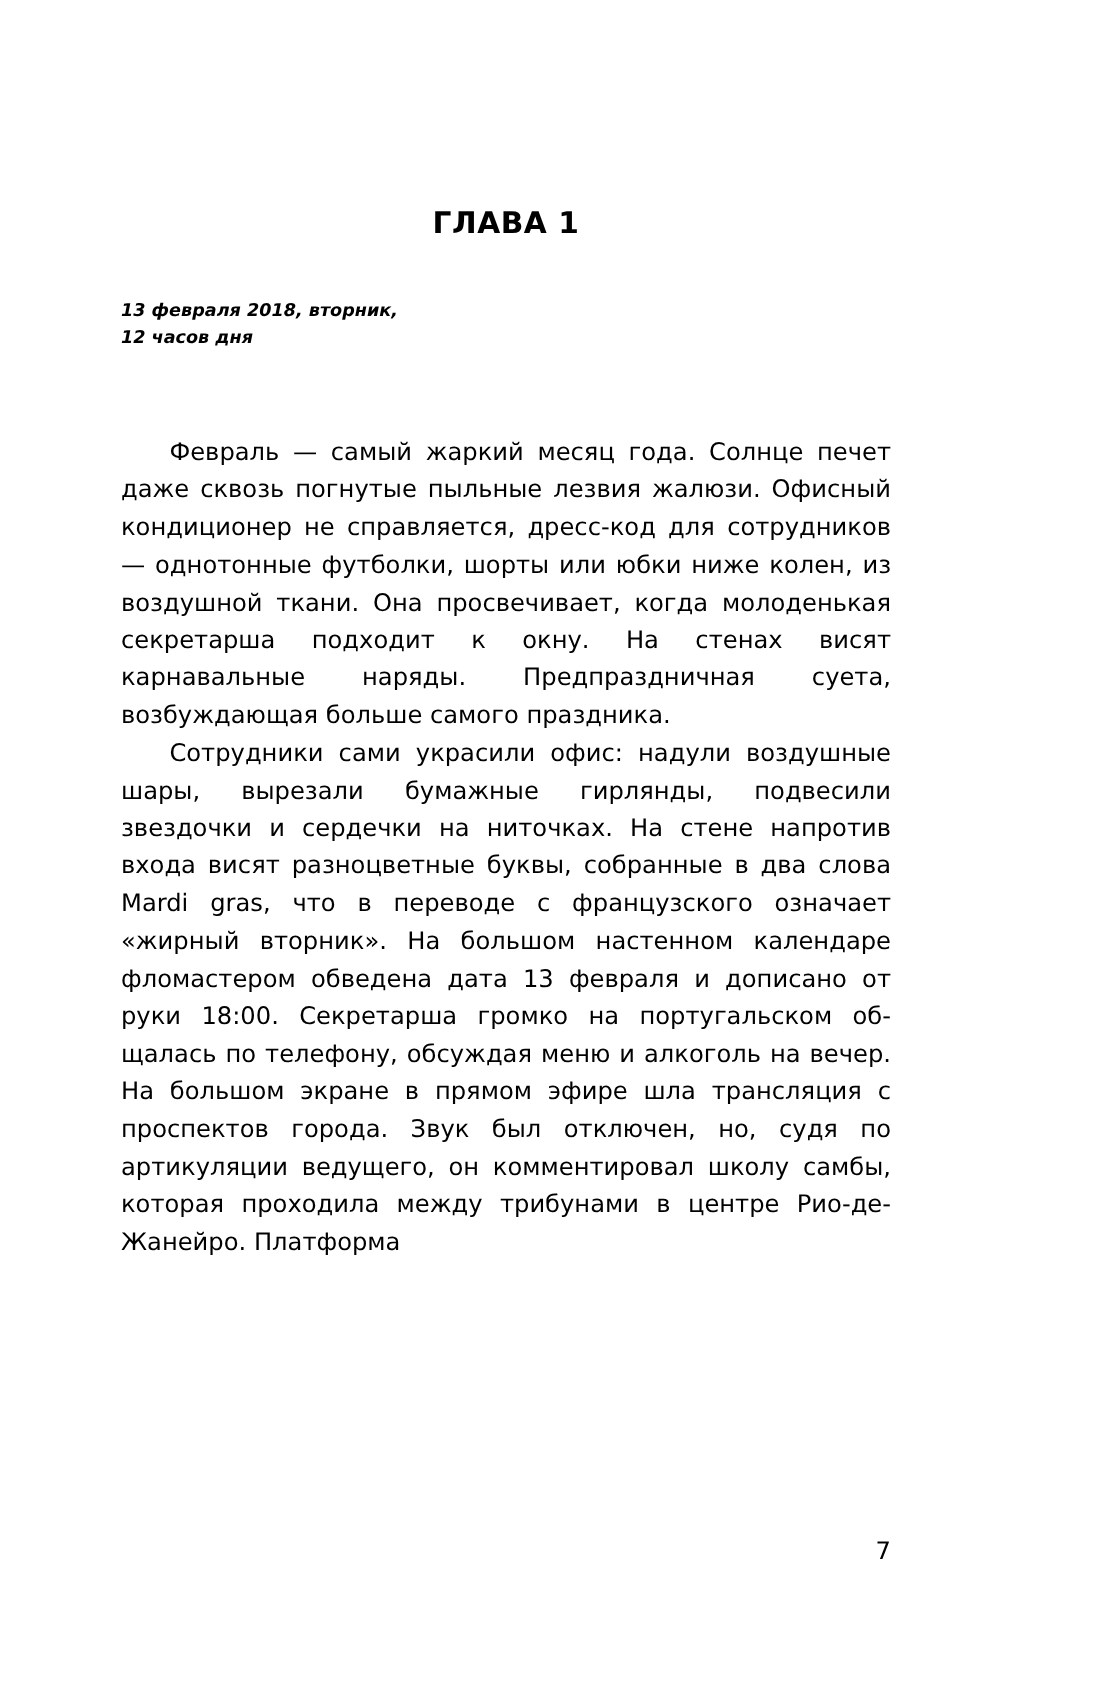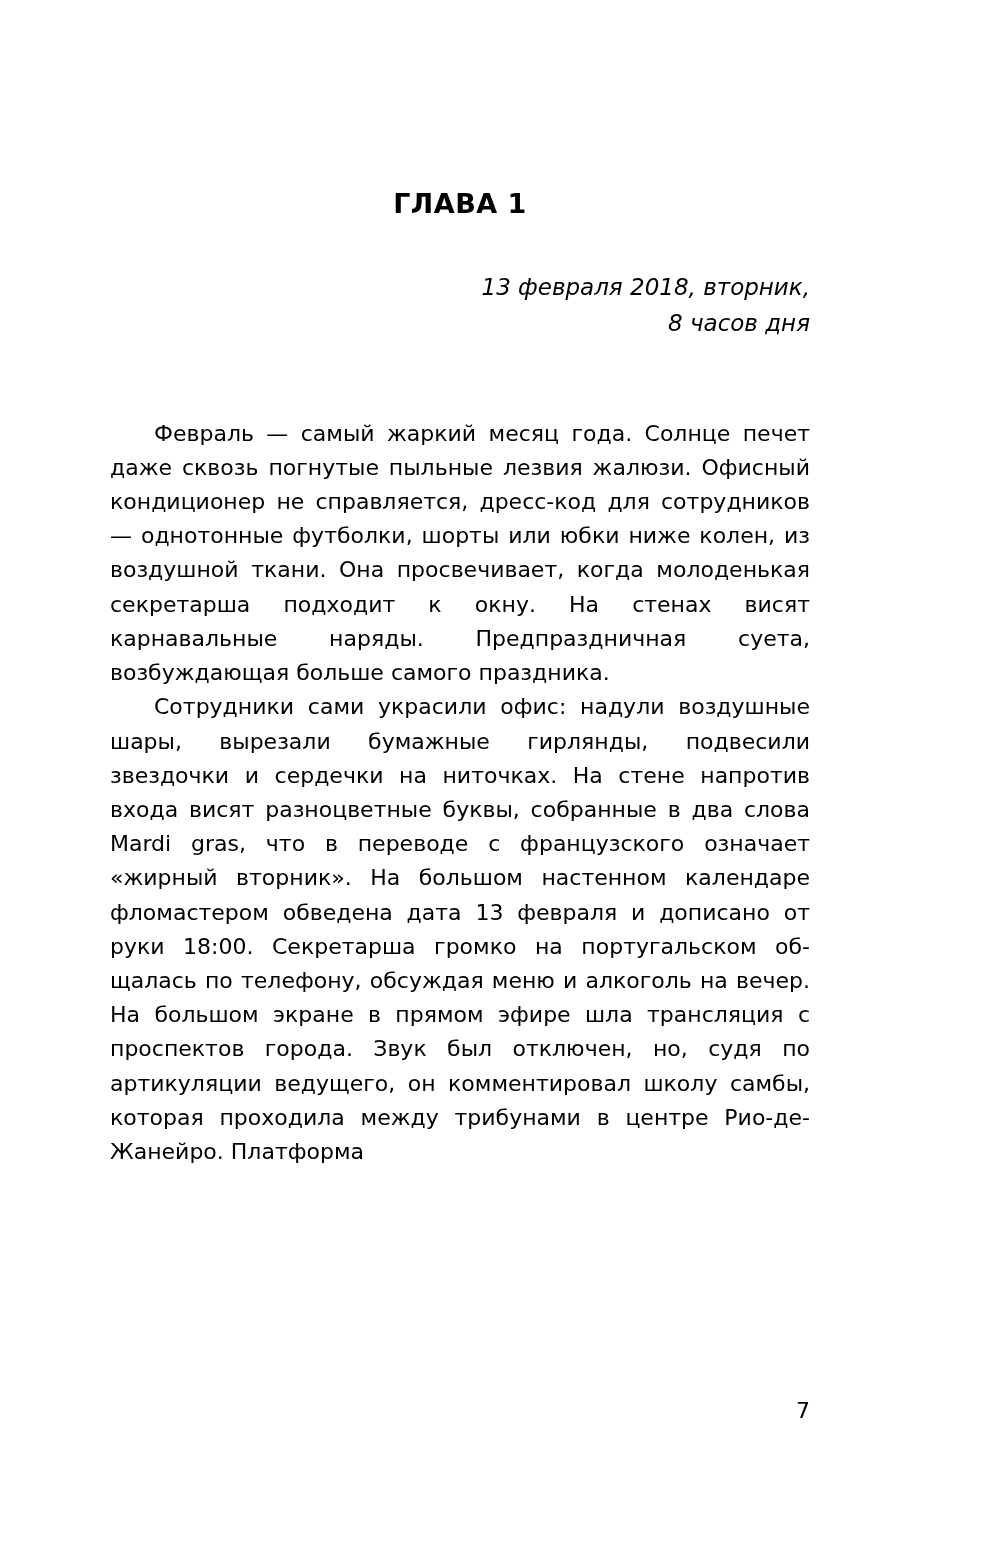--- a/index.html
+++ b/index.html
@@ -30,25 +30,26 @@
   }
   .chapter-title {
     text-align: center;
     font-weight: bold;
     font-size: 27px;
     letter-spacing: 0.5px;
     margin-top: 188px;
     line-height: 1.2;
   }
   .dateline {
-    text-align: right;
+    text-align: left;
     font-style: italic;
-    font-size: 23px;
+    font-size: 16px;
     line-height: 1.55;
     margin-top: 50px;
+    font-weight: bold;
   }
   .dateline .line2 {
     display: block;
   }
   .body-text {
     margin-top: 75px;
     font-size: 22px;
     line-height: 1.555;
     text-align: justify;
     text-justify: inter-word;
@@ -69,21 +70,21 @@
 </head>
 <body>
 
 <div class="page">
   <div class="content">
 
     <div class="chapter-title">ГЛАВА 1</div>
 
     <div class="dateline">
       <span class="line1">13 февраля 2018, вторник,</span>
-      <span class="line2">8 часов дня</span>
+      <span class="line2">12 часов дня</span>
     </div>
 
     <div class="body-text">
       <p>Февраль — самый жаркий месяц года. Солнце печет даже сквозь погнутые пыльные лезвия жалю­зи. Офисный кондиционер не справляется, дресс-код для сотрудников — однотонные футболки, шор­ты или юбки ниже колен, из воздушной ткани. Она просвечивает, когда молоденькая секретарша под­ходит к окну. На стенах висят карнавальные наря­ды. Предпраздничная суета, возбуждающая боль­ше самого праздника.</p>
       <p>Сотрудники сами украсили офис: надули воз­душные шары, вырезали бумажные гирлянды, подвесили звездочки и сердечки на ниточках. На стене напротив входа висят разноцветные бук­вы, собранные в два слова Mardi gras, что в пере­воде с французского означает «жирный вторник». На большом настенном календаре фломастером обведена дата 13 февраля и дописано от руки 18:00. Секретарша громко на португальском об­щалась по телефону, обсуждая меню и алкоголь на вечер. На большом экране в прямом эфире шла трансляция с проспектов города. Звук был отклю­чен, но, судя по артикуляции ведущего, он коммен­тировал школу самбы, которая проходила между трибунами в центре Рио-де-Жанейро. Платформа</p>
     </div>
 
   </div>
 
   <div class="page-number">7</div>

